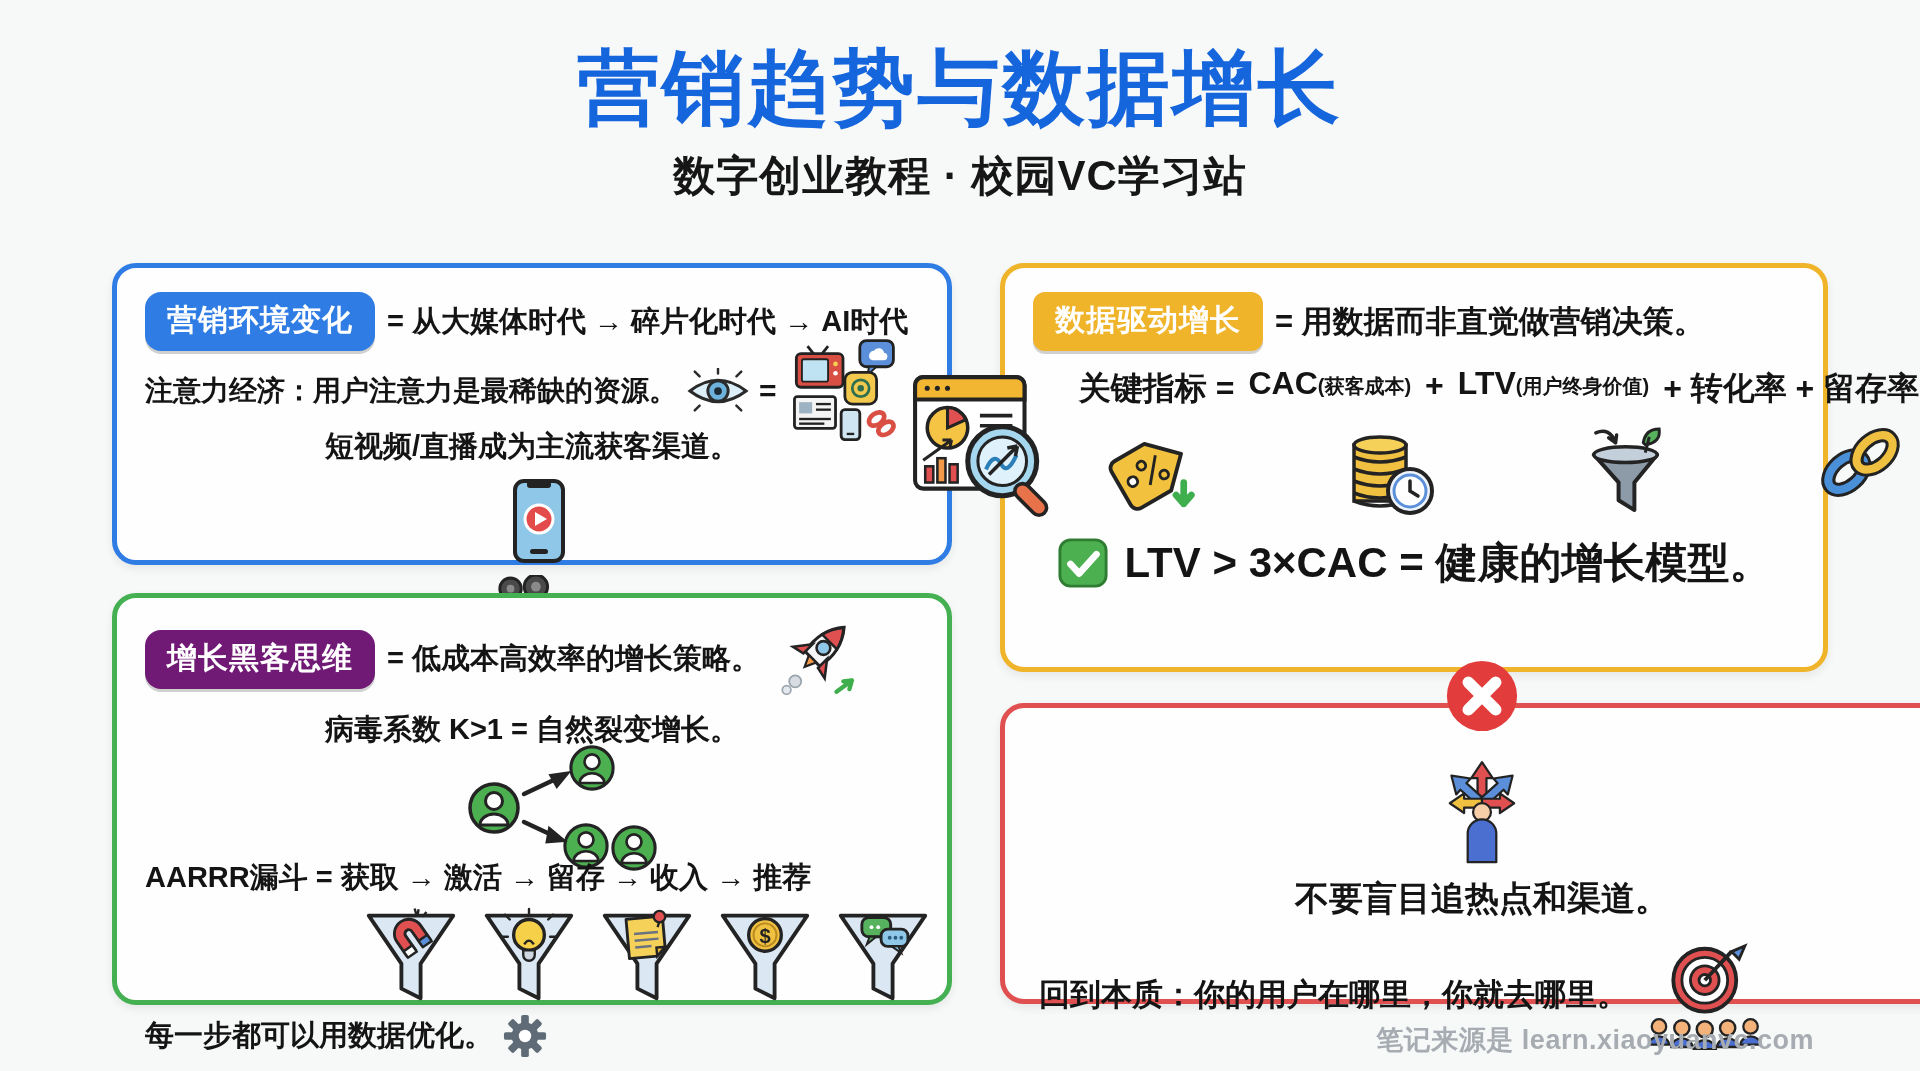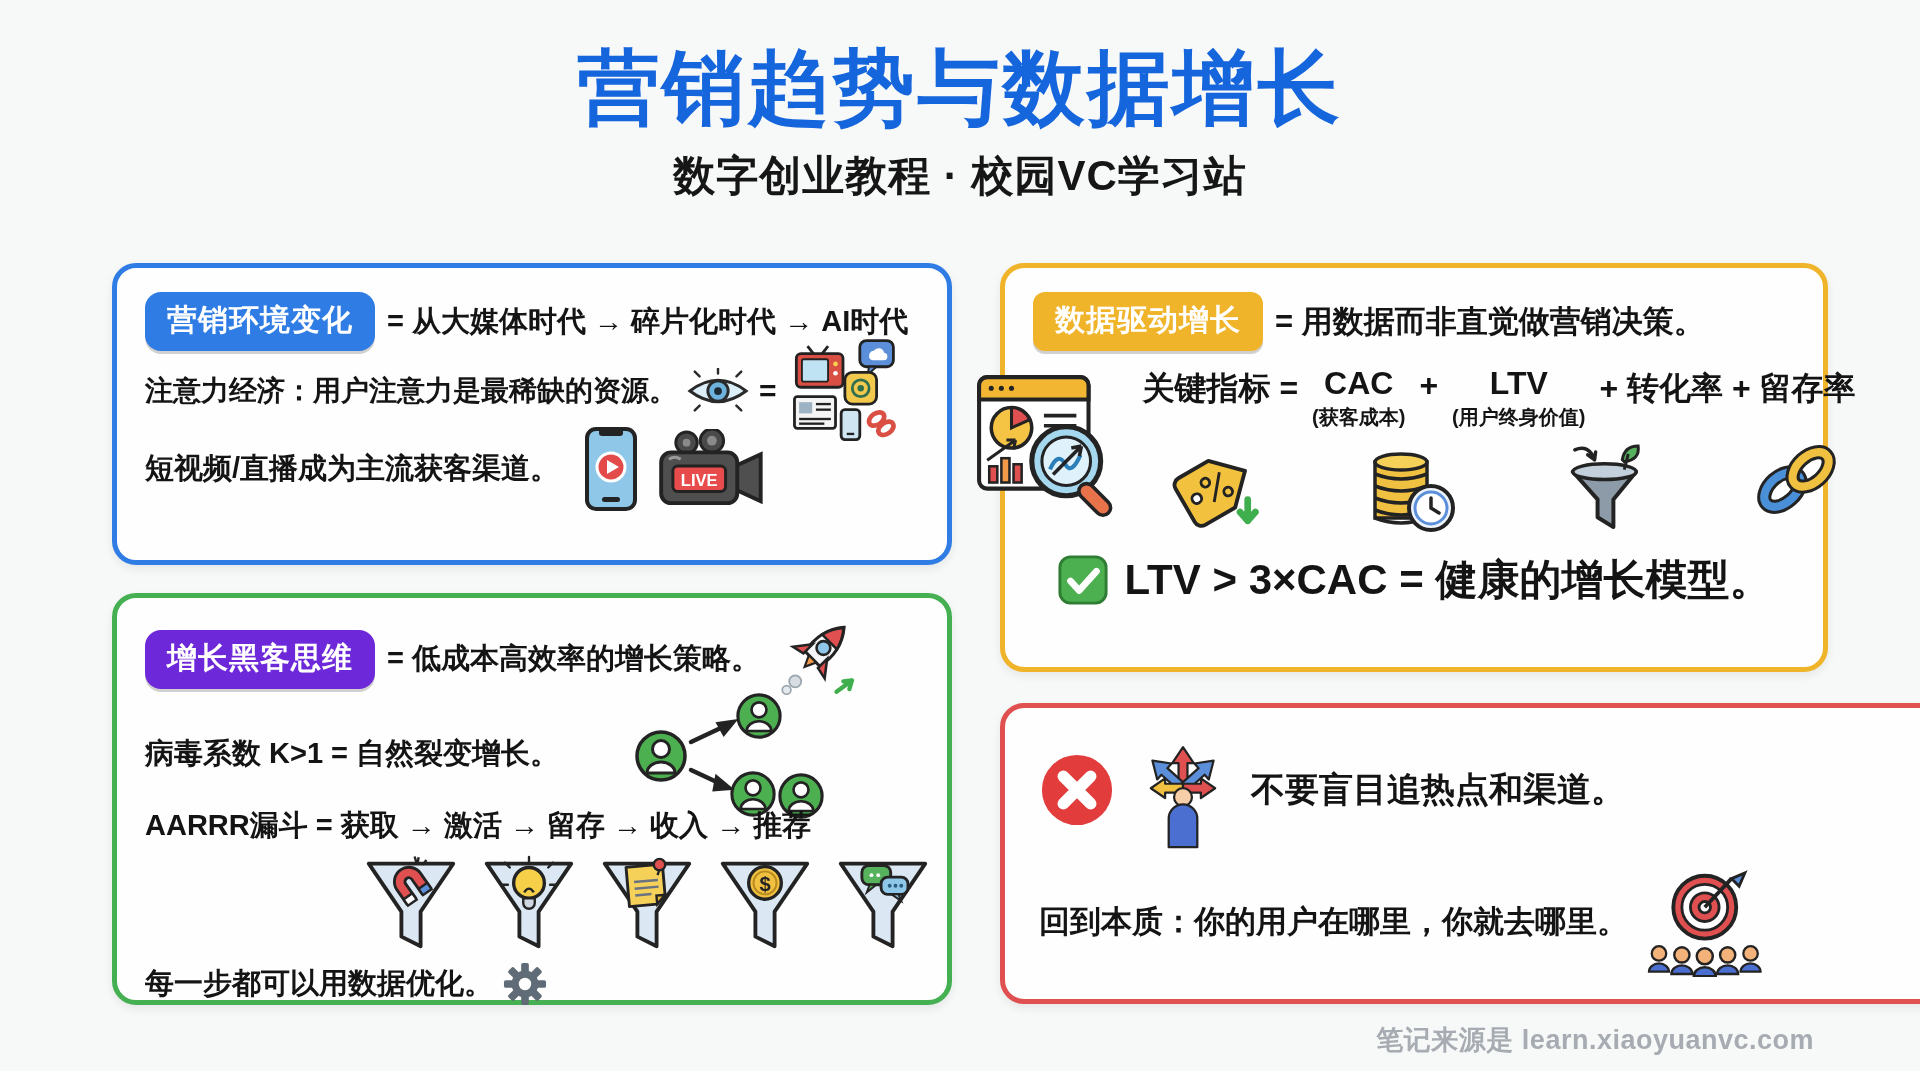--- a/index.html
+++ b/index.html
@@ -28,31 +28,31 @@
   #box-warning{left:1000px;top:703px;width:964px;height:301px;border:5px solid #e05050;padding:28px 34px;gap:10px;justify-content:center;}
   .row{display:flex;align-items:center;}
   .pill{
     color:#fff;font-weight:900;font-size:30px;letter-spacing:1px;
     padding:8px 22px 10px;border-radius:16px;white-space:nowrap;
     box-shadow:0 3px 0 rgba(0,0,0,.18);
     text-align:right;
   }
   .pill-blue{background:#2e7ce4;}
   .pill-yellow{background:#f0b42a;border-radius:12px;}
-  .pill-green{background:#6d28d9;}
+  .pill-green{background:#701a75;}
   .b-text{font-size:29px;font-weight:800;white-space:nowrap;}
   .b-text-lg{font-size:31px;font-weight:800;white-space:nowrap;}
-  .gap12{gap:12px;} .gap10{gap:10px;} .gap16{gap:12px;}
+  .gap12{gap:12px;} .gap10{gap:10px;} .gap16{gap:12px;flex-direction:column;}
   .eq{font-size:30px;font-weight:900;}
   .icon{flex:0 0 auto;display:inline-flex;}
   .cluster-wrap{margin:-28px 0;}
   .metrics-block{display:flex;align-items:flex-start;gap:18px;}
   .metrics-col{display:flex;flex-direction:column;flex:1;}
   .metrics-line{display:flex;align-items:flex-start;gap:14px;font-size:32px;font-weight:900;white-space:nowrap;}
-  .metric{display:inline-flex;flex-direction:column;align-items:center;line-height:1.05;}
+  .metric{display:inline-flex;flex-direction:row;align-items:center;line-height:1.05;}
   .metric .sub{font-size:20px;font-weight:800;margin-top:6px;}
   .metric-icons{display:flex;justify-content:space-between;padding:14px 10px 0 26px;}
   .formula-row{display:flex;align-items:center;justify-content:center;gap:16px;margin-top:4px;}
   .formula{font-size:42px;font-weight:900;white-space:nowrap;}
   .funnel-row{display:flex;gap:22px;margin-left:218px;}
   .warn-line1{font-size:34px;font-weight:900;white-space:nowrap;}
   .warn-line2{font-size:31px;font-weight:900;white-space:nowrap;}
   .footer-note{
     position:absolute;top:1022px;right:106px;
     font-size:27px;font-weight:600;color:#a7acb2;letter-spacing:.5px;

